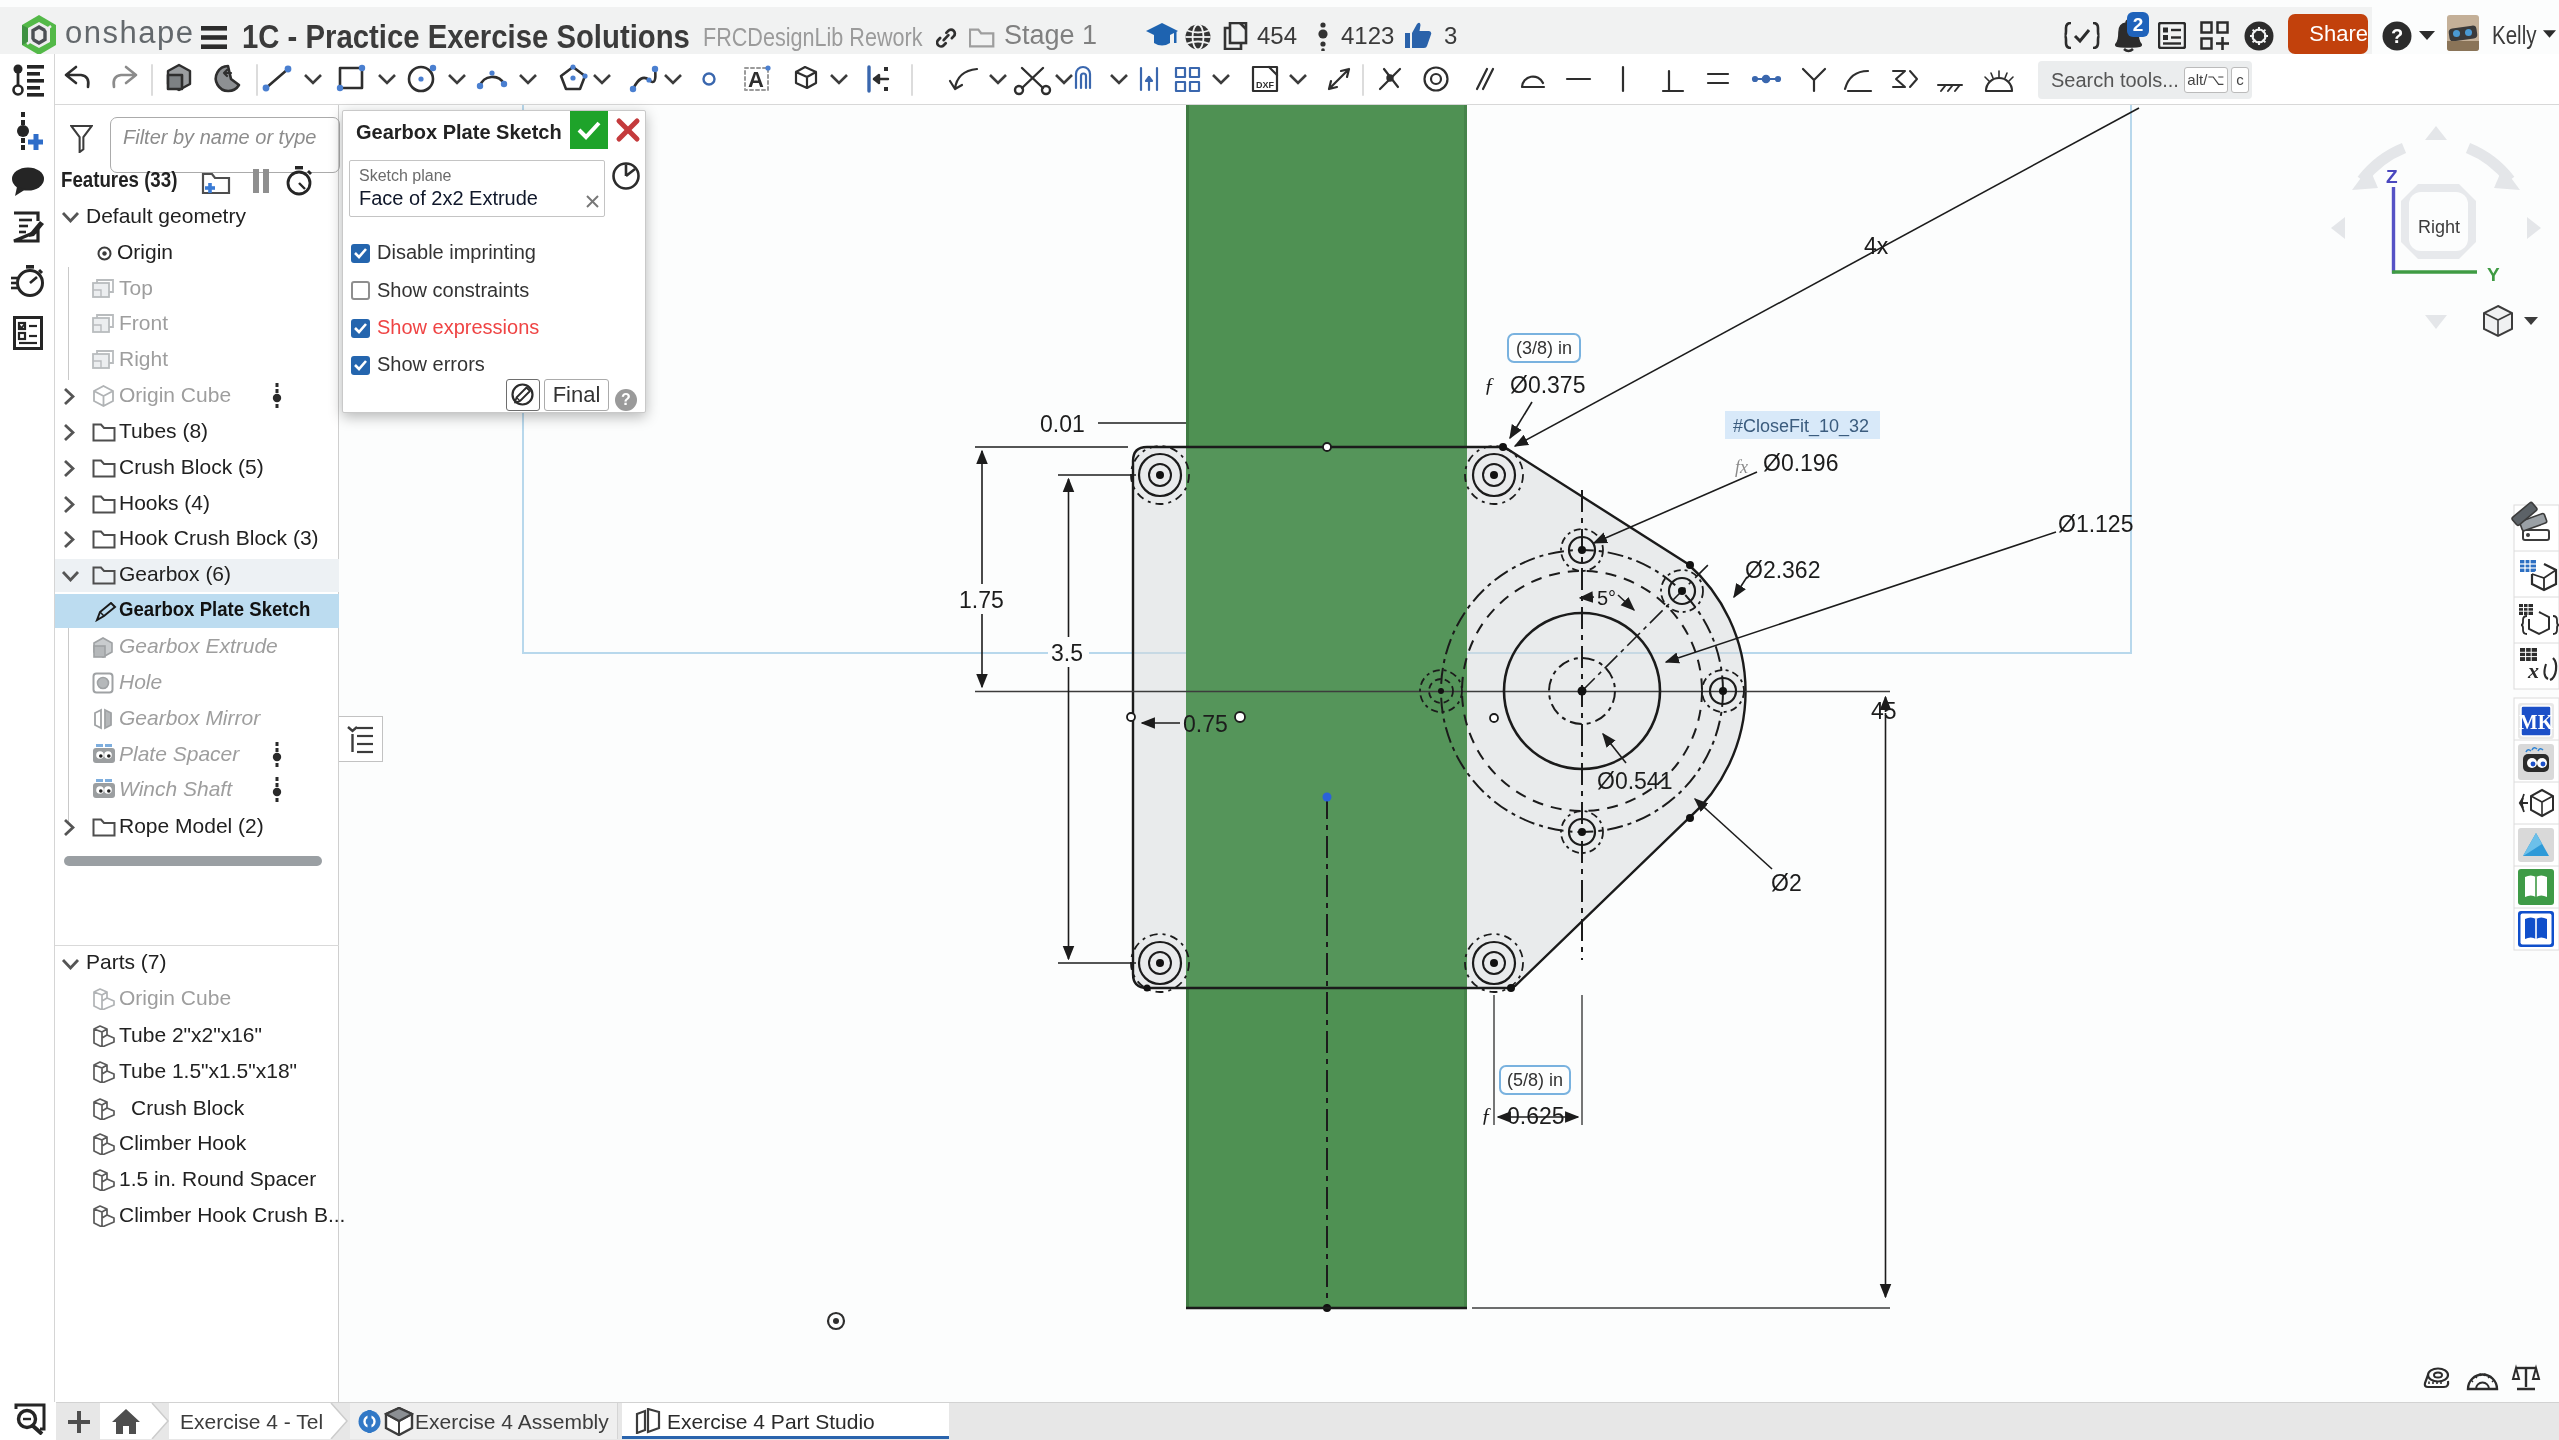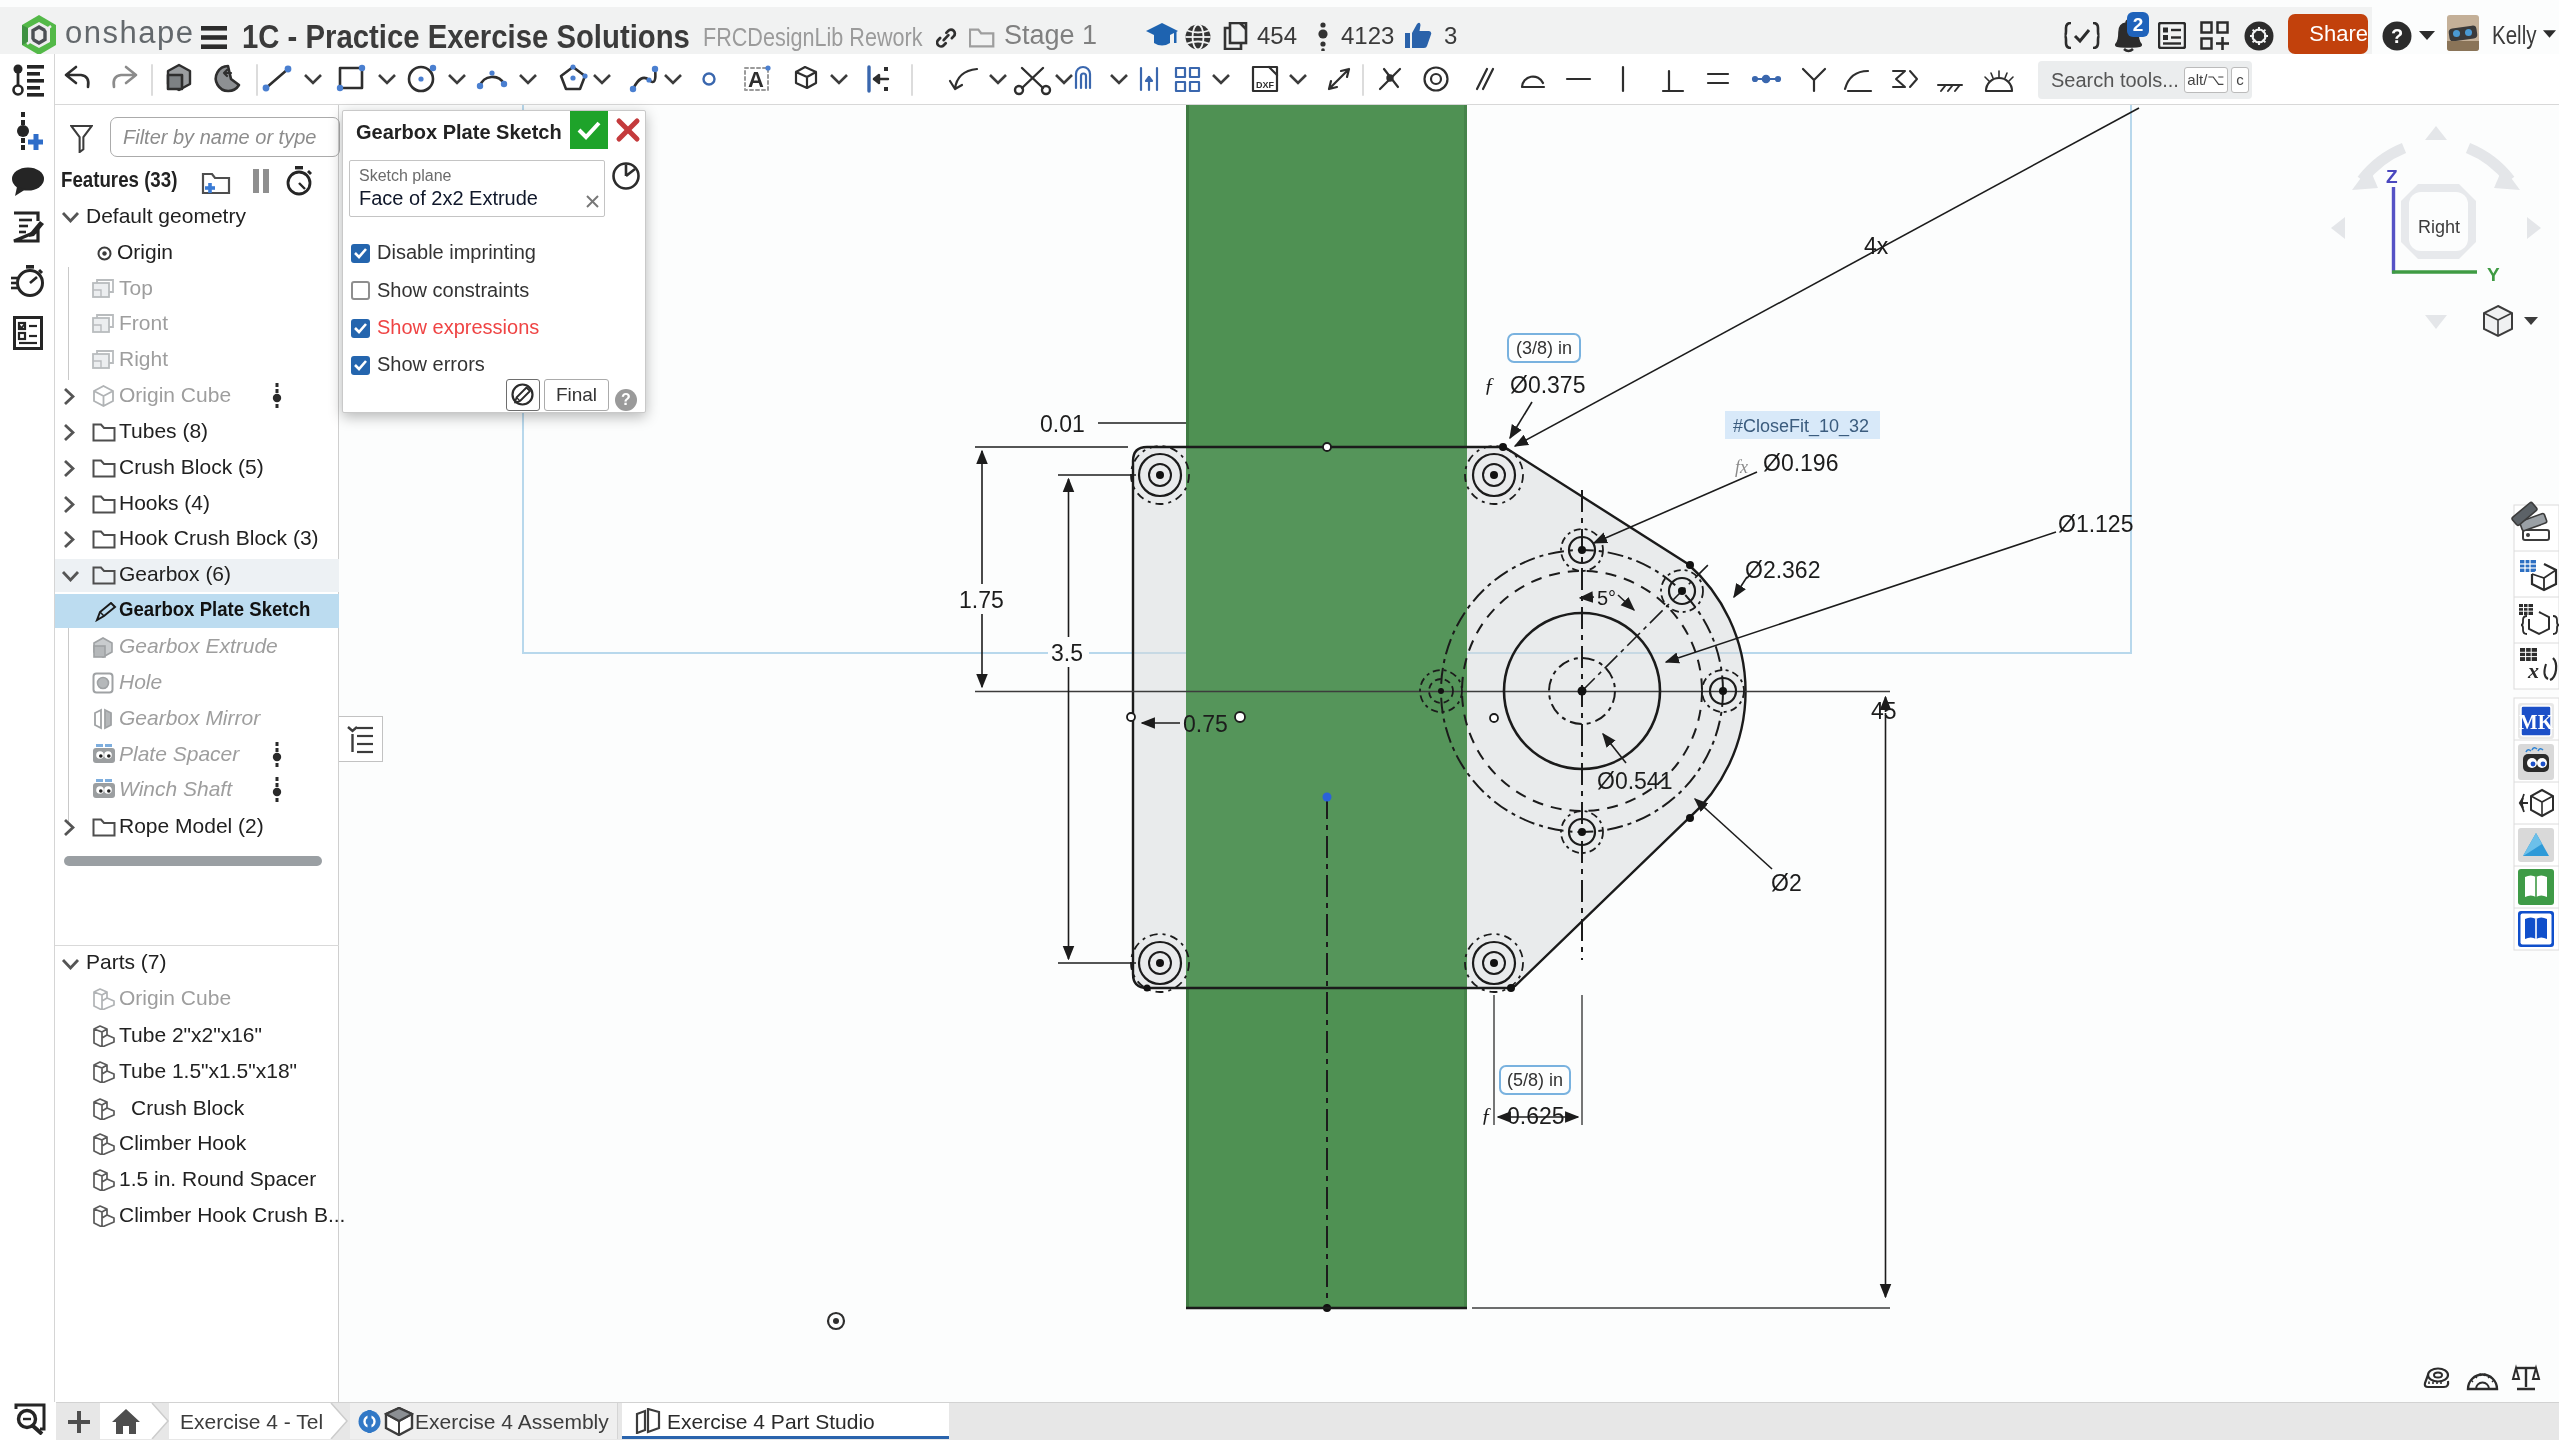--- a/index.html
+++ b/index.html
@@ -719,21 +719,21 @@
       <path d="M 6.5,9.5 l 2,2.5 l 3.5,-4.5" stroke-width="1.8"></path>
     </g>
   </svg>
 </div>
 
 <div id="fpanel">
 
   <svg class="abs" style="left:15px;top:20px" width="23" height="28" viewBox="0 0 24 30">
     <path d="M 1,1 L 23,1 L 14,13 L 14,26 L 10,29 L 10,13 Z" fill="none" stroke="#3c3c3c" stroke-width="2.2"></path>
   </svg>
-  <div class="abs" style="left:55px;top:12px;width:230px;height:40px;border:1.6px solid #ababab;border-radius:7px;padding-left:32px;">
+  <div class="abs" style="left:55px;top:12px;width:230px;height:56px;border:1.6px solid #ababab;border-radius:7px;padding-left:32px;">
     <div class="abs" style="left:12px;top:8px;font-size:20px;color:#8c8c8c;font-style:italic;">Filter by name or type</div>
   </div>
 
   <div class="abs" style="left:6px;top:62px;font-size:22px;font-weight:bold;color:#222;transform:scaleX(0.85);transform-origin:left;">Features (33)</div>
   <svg class="abs" style="left:146px;top:64px" width="30" height="26" viewBox="0 0 30 26">
     <path d="M 2,5 L 11,5 L 14,9 L 28,9 L 28,24 L 2,24 Z" fill="none" stroke="#4e4e4e" stroke-width="2.2"></path>
     <g stroke="#3a7bd5" stroke-width="3.6">
         <line x1="9" y1="14" x2="9" y2="24"></line>
         <line x1="4" y1="19" x2="14" y2="19"></line>
       </g>
@@ -1046,21 +1046,21 @@
     </div>
   <div class="abs" style="left:34px;top:242px;font-size:20px;color:#333;">Show errors</div>
 
   <div class="abs" style="left:163px;top:268px;width:34px;height:32px;border:1.6px solid #6e6e6e;border-radius:3px;">
     <svg class="abs" style="left:3px;top:3px" width="25" height="24" viewBox="0 0 25 24">
       <circle cx="12.5" cy="11.5" r="10" fill="none" stroke="#2c2c2c" stroke-width="2.2"></circle>
       <path d="M 5,19.5 L 6.5,14.5 L 16.5,4.5 L 20,8 L 10,18 Z" fill="#fff" stroke="#2c2c2c" stroke-width="1.8" stroke-linejoin="round"></path>
       <path d="M 6.5,14.5 L 10,18 M 5,19.5 l 4.5,-1" fill="none" stroke="#2c2c2c" stroke-width="1.4"></path>
     </svg>
   </div>
-  <div class="abs" style="left:201px;top:268px;width:65px;height:32px;border:1.6px solid #ababab;border-radius:3px;font-size:19px;color:#333;text-align:center;line-height:30px;">Final</div>
+  <div class="abs" style="left:201px;top:268px;width:65px;height:32px;border:1.6px solid #ababab;border-radius:3px;font-size:22px;color:#333;text-align:center;line-height:30px;">Final</div>
   <div class="abs" style="left:272px;top:278px;width:22px;height:22px;background:#9a9a9a;border-radius:50%;color:#fff;font-size:16px;font-weight:bold;text-align:center;line-height:22px;">?</div>
 </div>
 
 <div id="bottombar">
   <div style="position:absolute;left:56px;top:0;width:2503px;height:37px;"></div>
   <svg class="abs" style="left:66px;top:6px" width="26" height="26" viewBox="0 0 26 26">
       <g stroke="#4e4e4e" stroke-width="4">
         <line x1="13" y1="2" x2="13" y2="24"></line>
         <line x1="2" y1="13" x2="24" y2="13"></line>
       </g>

